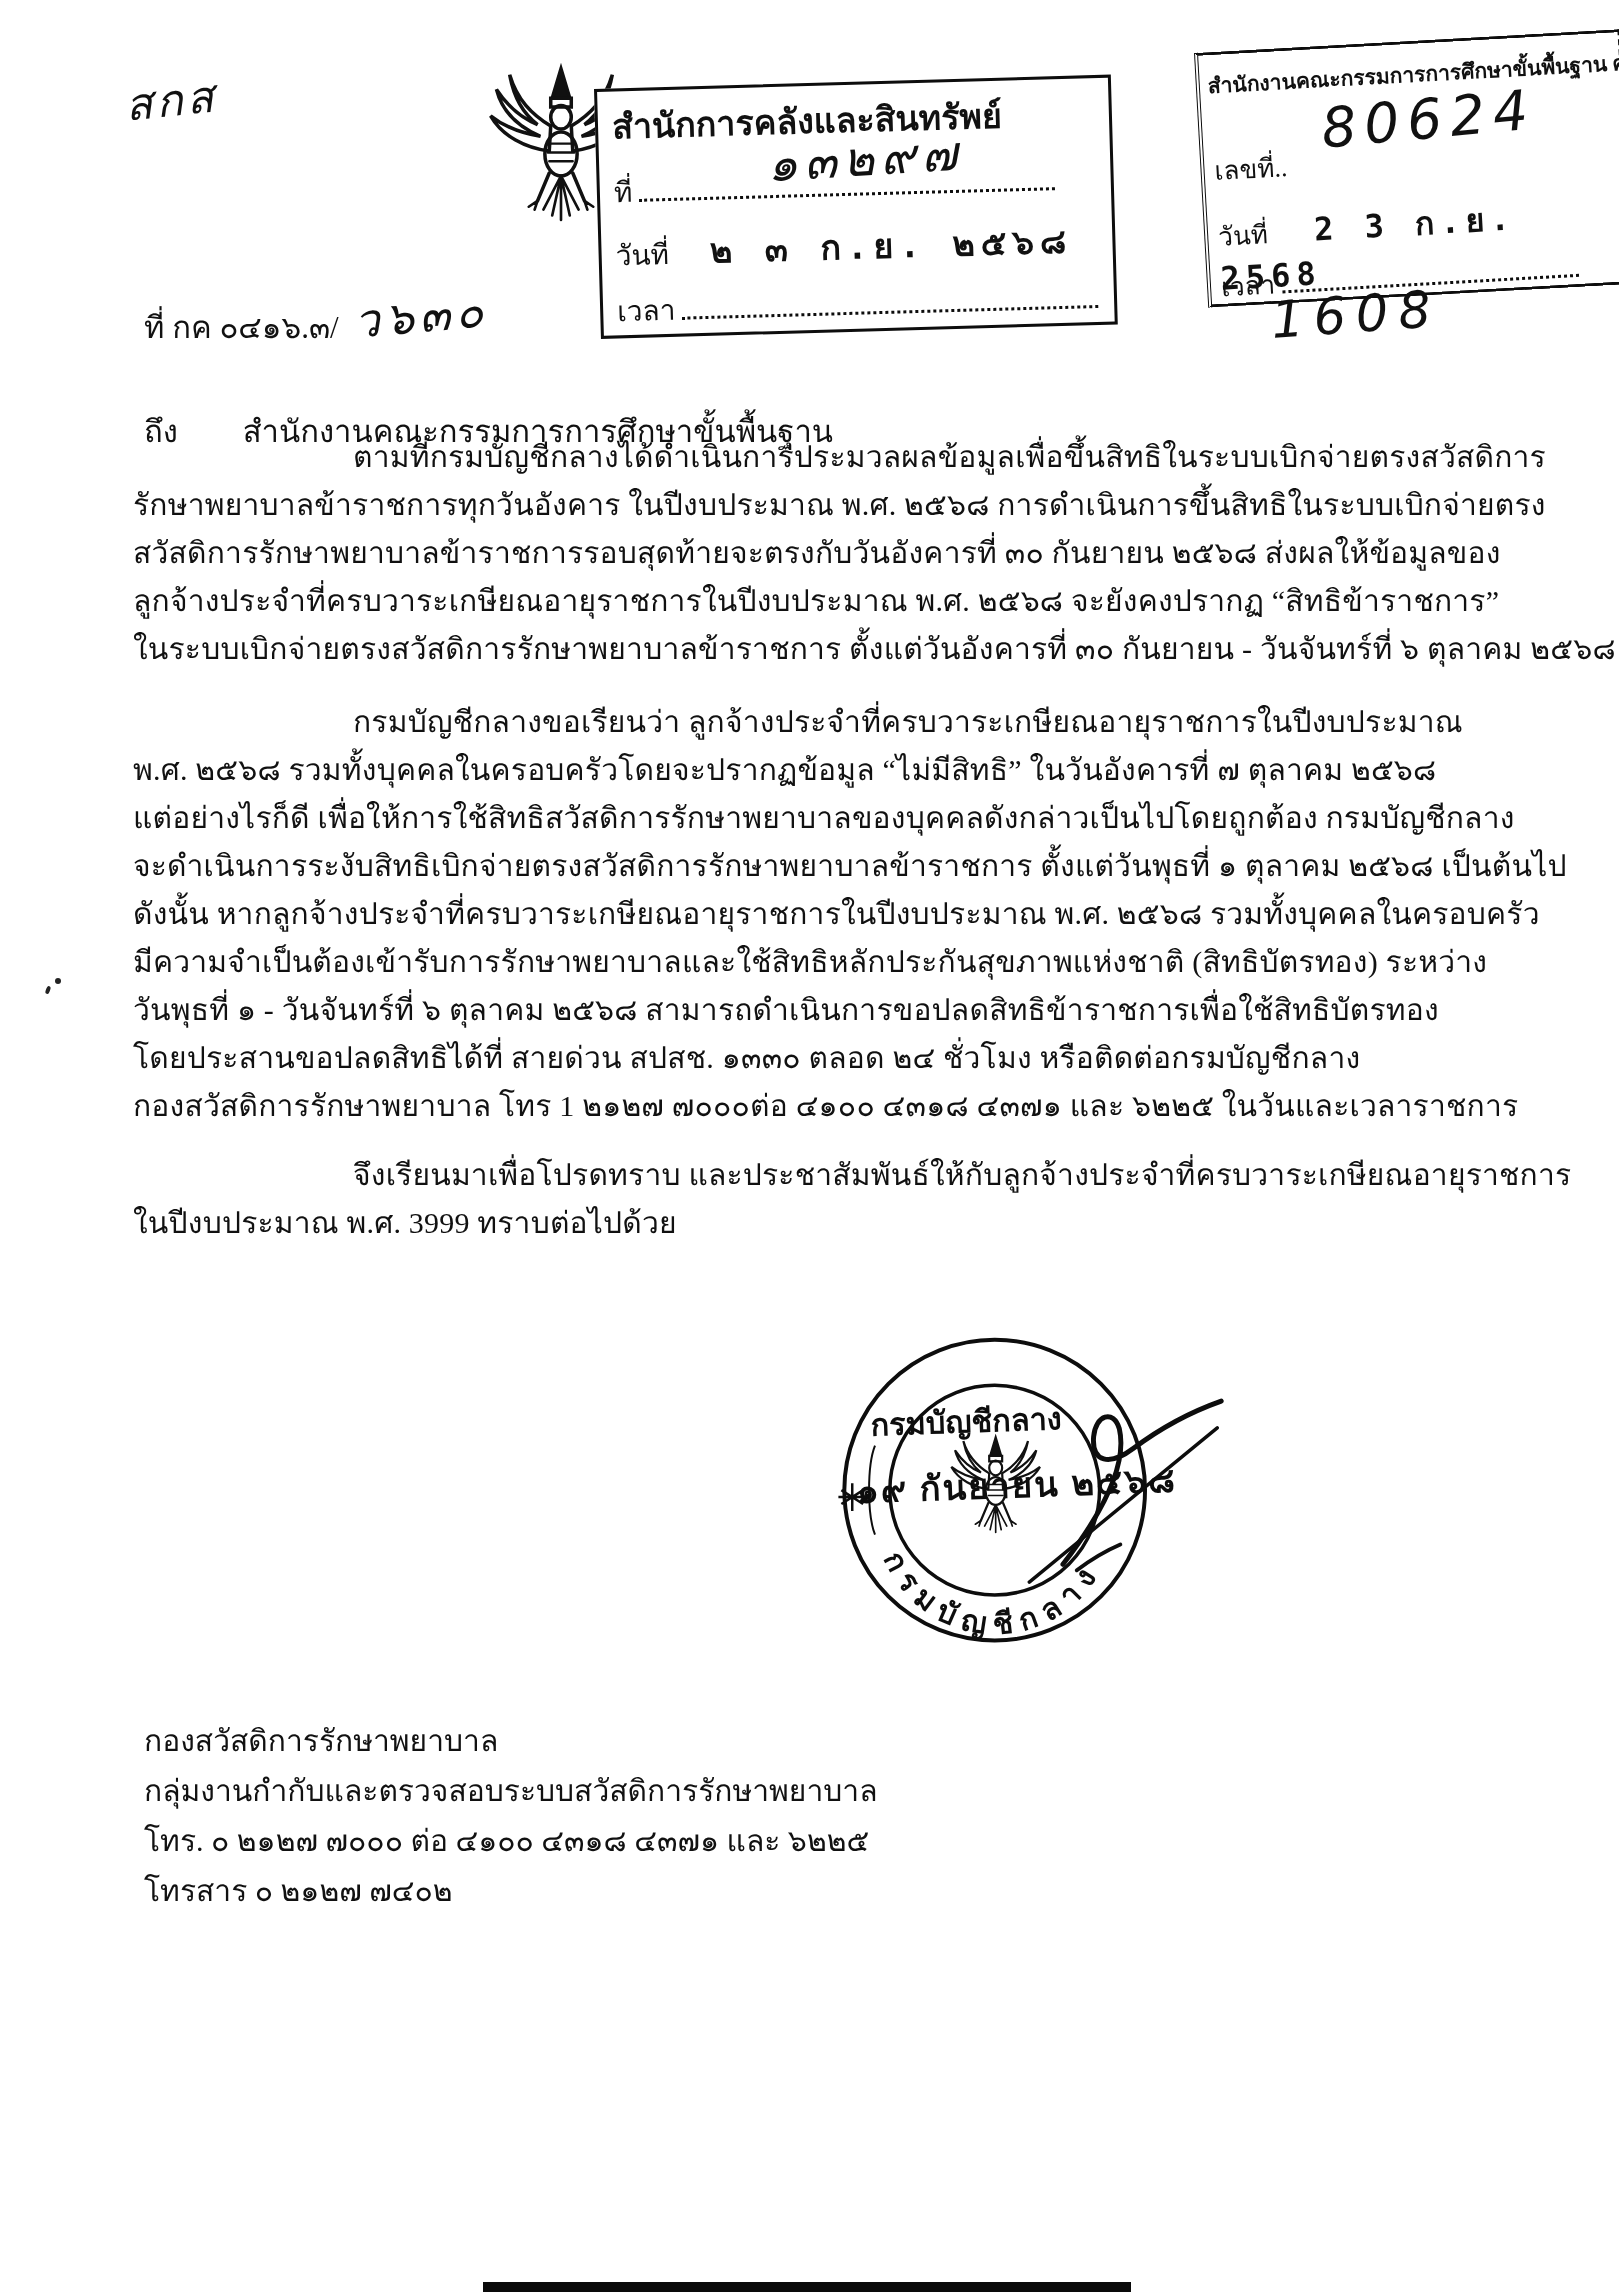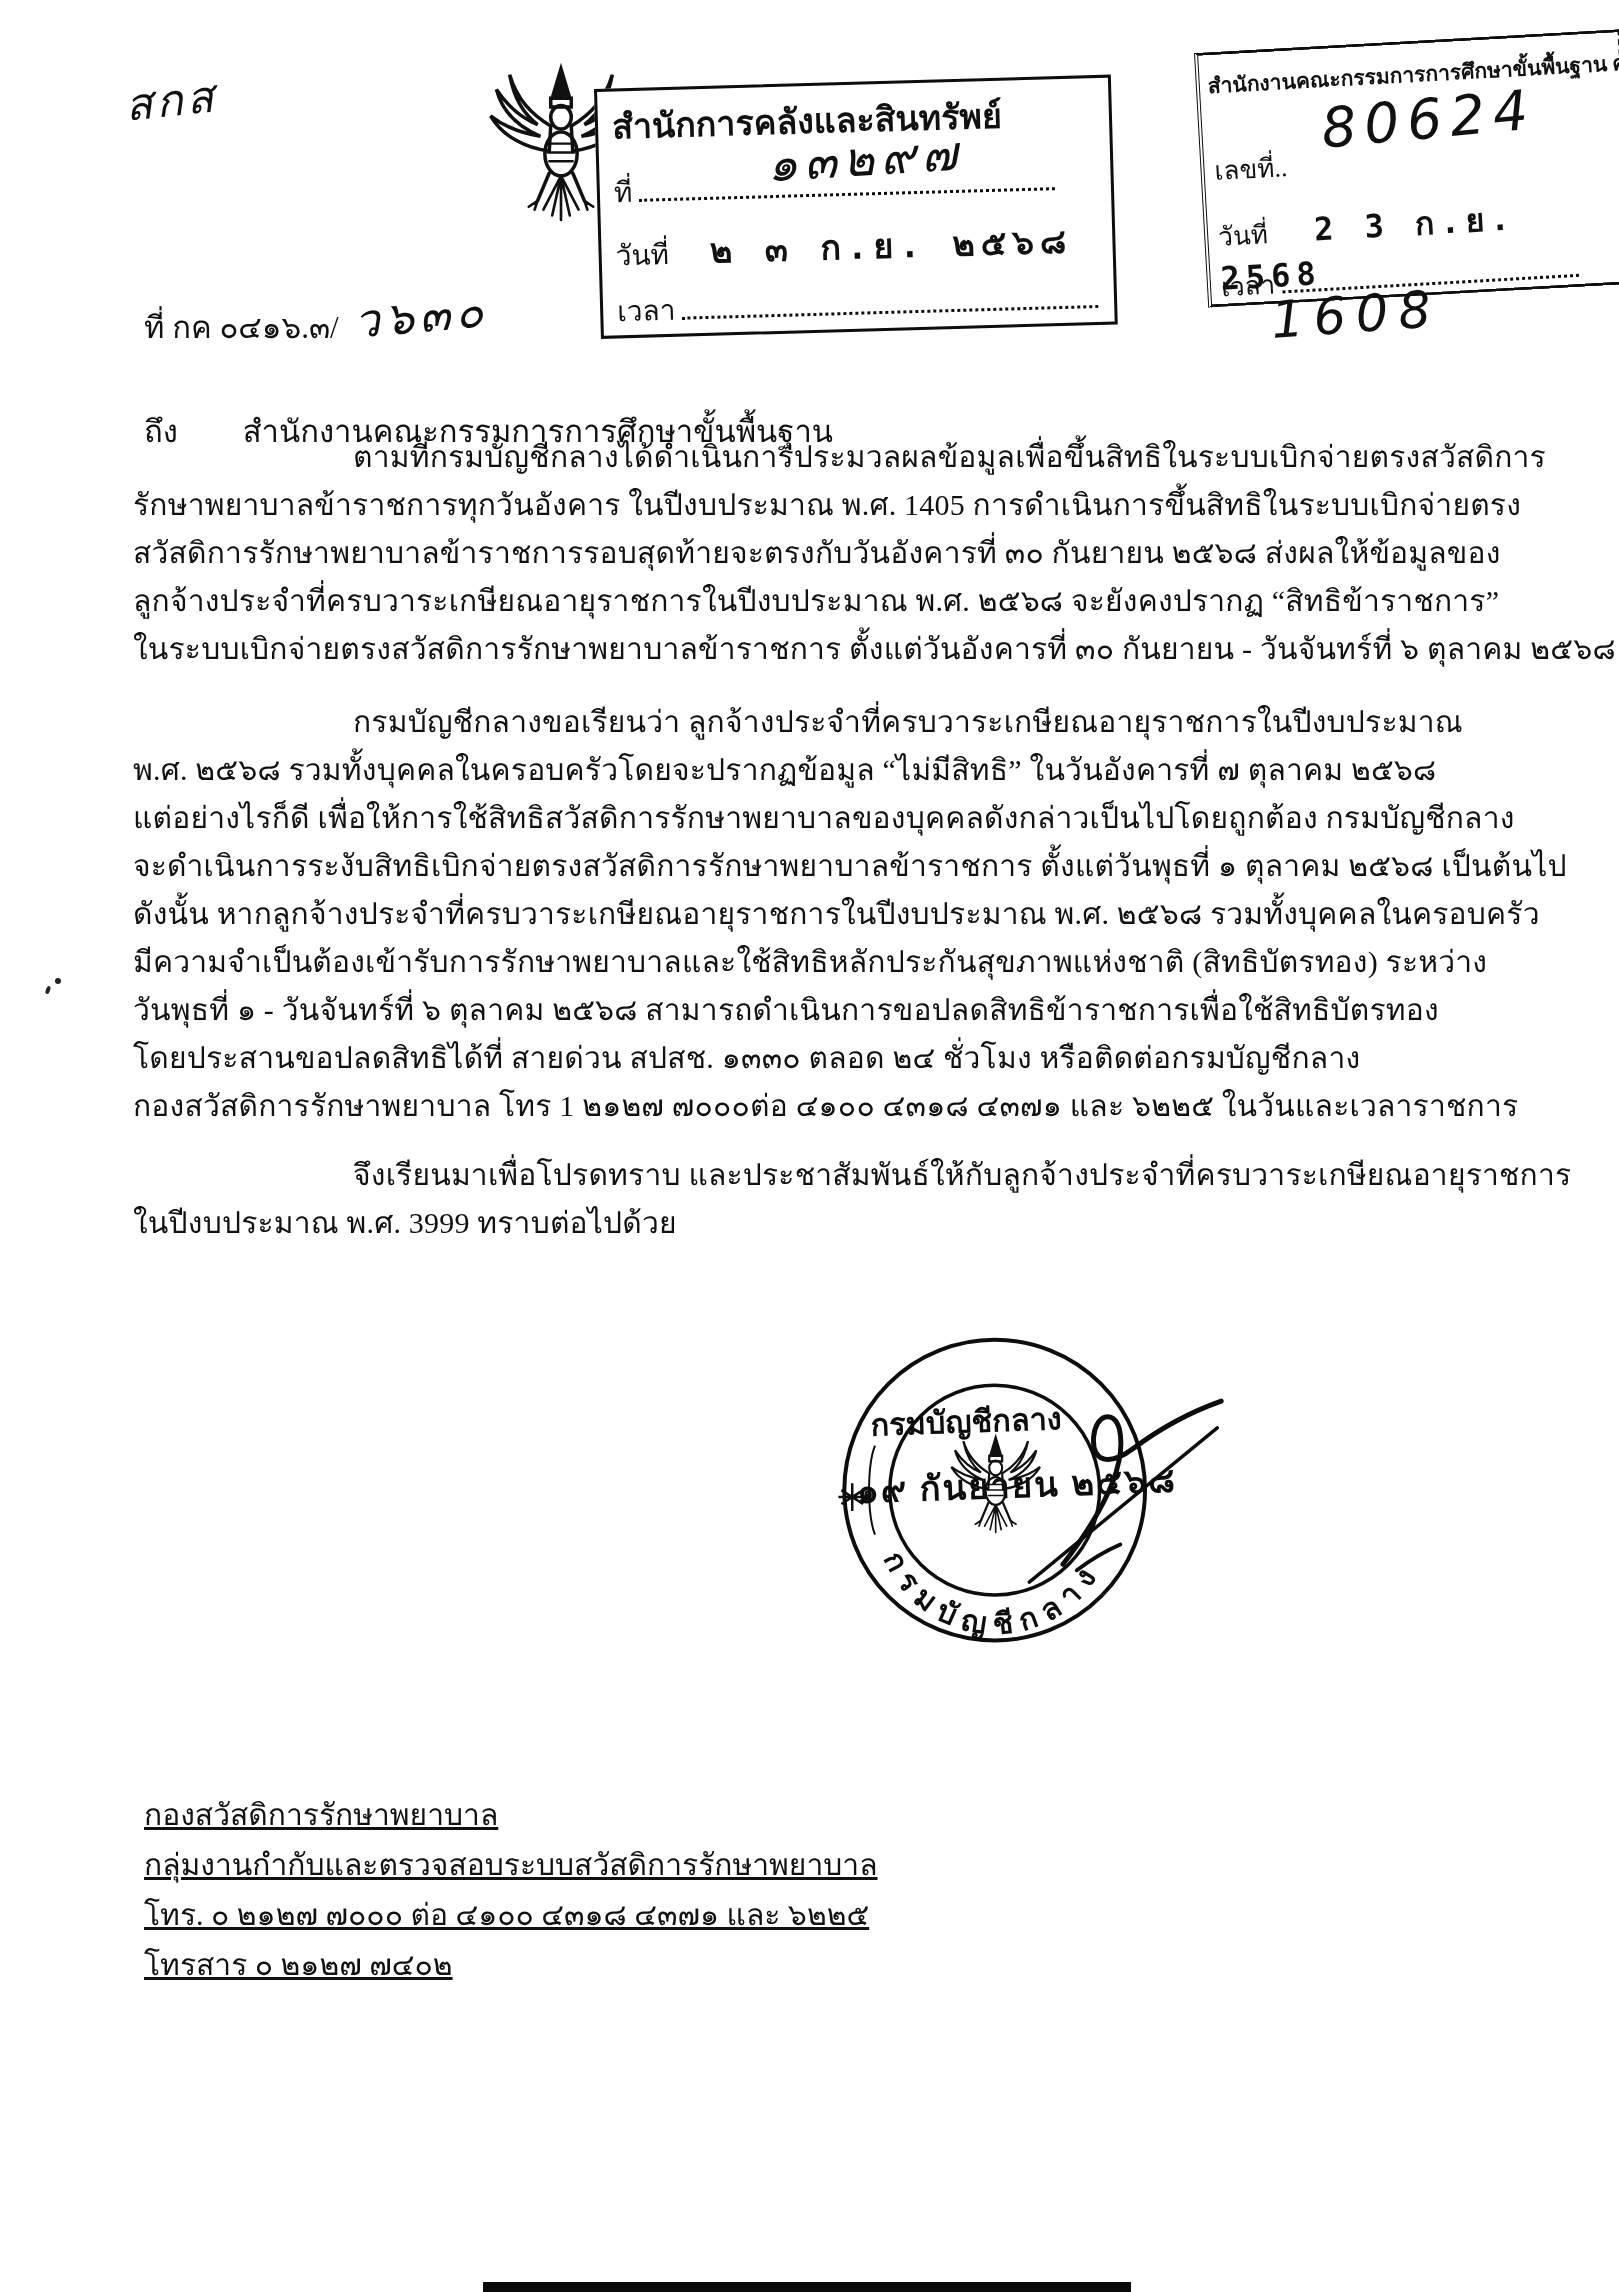--- a/index.html
+++ b/index.html
@@ -99,21 +99,21 @@
   </div>
 
   <div class="abs" style="left:144px;top:358px;font-size:31px;margin-top:48px;">
     <span>ถึง</span>
     <span style="margin-left:57px;">สำนักงานคณะกรรมการการศึกษาขั้นพื้นฐาน</span>
   </div>
 
   <div class="abs bodytext" style="left:117px;top:417px;width:1406px;">
     <p>
       <span class="line indent" style="display:block">ตามที่กรมบัญชีกลางได้ดำเนินการประมวลผลข้อมูลเพื่อขึ้นสิทธิในระบบเบิกจ่ายตรงสวัสดิการ</span>
-      <span class="line" style="display:block">รักษาพยาบาลข้าราชการทุกวันอังคาร ในปีงบประมาณ พ.ศ. 1405 การดำเนินการขึ้นสิทธิในระบบเบิกจ่ายตรง</span>
+      <span class="line" style="display:block">รักษาพยาบาลข้าราชการทุกวันอังคาร ในปีงบประมาณ พ.ศ. ๒๕๖๘ การดำเนินการขึ้นสิทธิในระบบเบิกจ่ายตรง</span>
       <span class="line" style="display:block">สวัสดิการรักษาพยาบาลข้าราชการรอบสุดท้ายจะตรงกับวันอังคารที่ ๓๐ กันยายน ๒๕๖๘ ส่งผลให้ข้อมูลของ</span>
       <span class="line" style="display:block">ลูกจ้างประจำที่ครบวาระเกษียณอายุราชการในปีงบประมาณ พ.ศ. ๒๕๖๘ จะยังคงปรากฏ “สิทธิข้าราชการ”</span>
       <span class="line" style="display:block">ในระบบเบิกจ่ายตรงสวัสดิการรักษาพยาบาลข้าราชการ ตั้งแต่วันอังคารที่ ๓๐ กันยายน - วันจันทร์ที่ ๖ ตุลาคม ๒๕๖๘ นั้น</span>
     </p>
     <p style="margin-top:25px;">
       <span class="line indent" style="display:block">กรมบัญชีกลางขอเรียนว่า ลูกจ้างประจำที่ครบวาระเกษียณอายุราชการในปีงบประมาณ</span>
       <span class="line" style="display:block">พ.ศ. ๒๕๖๘ รวมทั้งบุคคลในครอบครัวโดยจะปรากฏข้อมูล “ไม่มีสิทธิ” ในวันอังคารที่ ๗ ตุลาคม ๒๕๖๘</span>
       <span class="line" style="display:block">แต่อย่างไรก็ดี เพื่อให้การใช้สิทธิสวัสดิการรักษาพยาบาลของบุคคลดังกล่าวเป็นไปโดยถูกต้อง กรมบัญชีกลาง</span>
       <span class="line" style="display:block">จะดำเนินการระงับสิทธิเบิกจ่ายตรงสวัสดิการรักษาพยาบาลข้าราชการ ตั้งแต่วันพุธที่ ๑ ตุลาคม ๒๕๖๘ เป็นต้นไป</span>
       <span class="line" style="display:block">ดังนั้น หากลูกจ้างประจำที่ครบวาระเกษียณอายุราชการในปีงบประมาณ พ.ศ. ๒๕๖๘ รวมทั้งบุคคลในครอบครัว</span>
@@ -144,21 +144,21 @@
       <path d="M62 175 l22 14 M84 175 l-22 14 M73 168 v28 M59 182 h28" fill="none"></path>
       <path d="M96 130 C88 150 88 200 96 220" fill="none" stroke-width="2"></path>
     </g>
     <g stroke="#0d0d0d" fill="none" stroke-linecap="round">
       <path d="M286 250 C320 206 352 152 343 113 C337 93 319 99 317 121 C315 147 333 151 357 133 C381 115 412 97 446 85" stroke-width="5"></path>
       <path d="M252 268 L442 112" stroke-width="3.5"></path>
       <path d="M300 256 C316 244 330 236 344 230" stroke-width="4"></path>
     </g>
   </svg>
 
-  <div class="abs" style="left:144px;top:1790px;text-decoration:underline;">
+  <div class="abs" style="left:144px;top:1716px;">
     <div class="footer-line">กองสวัสดิการรักษาพยาบาล</div>
     <div class="footer-line">กลุ่มงานกำกับและตรวจสอบระบบสวัสดิการรักษาพยาบาล</div>
     <div class="footer-line">โทร. ๐ ๒๑๒๗ ๗๐๐๐ ต่อ ๔๑๐๐ ๔๓๑๘ ๔๓๗๑ และ ๖๒๒๕</div>
     <div class="footer-line">โทรสาร ๐ ๒๑๒๗ ๗๔๐๒</div>
   </div>
 
   <div class="speck" style="left:55px;top:978px;width:6px;height:6px;"></div>
   <div class="speck" style="left:46px;top:986px;width:4px;height:8px;border-radius:40%;transform:rotate(20deg);"></div>
   <div class="abs" style="left:483px;top:2282px;width:648px;height:11px;background:#0a0a0a;"></div>
 

